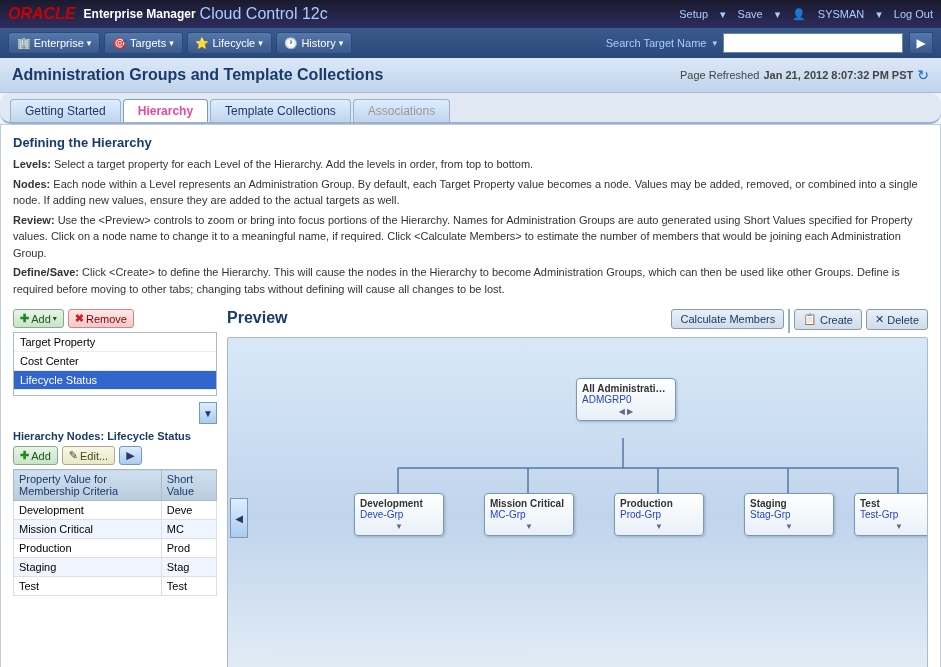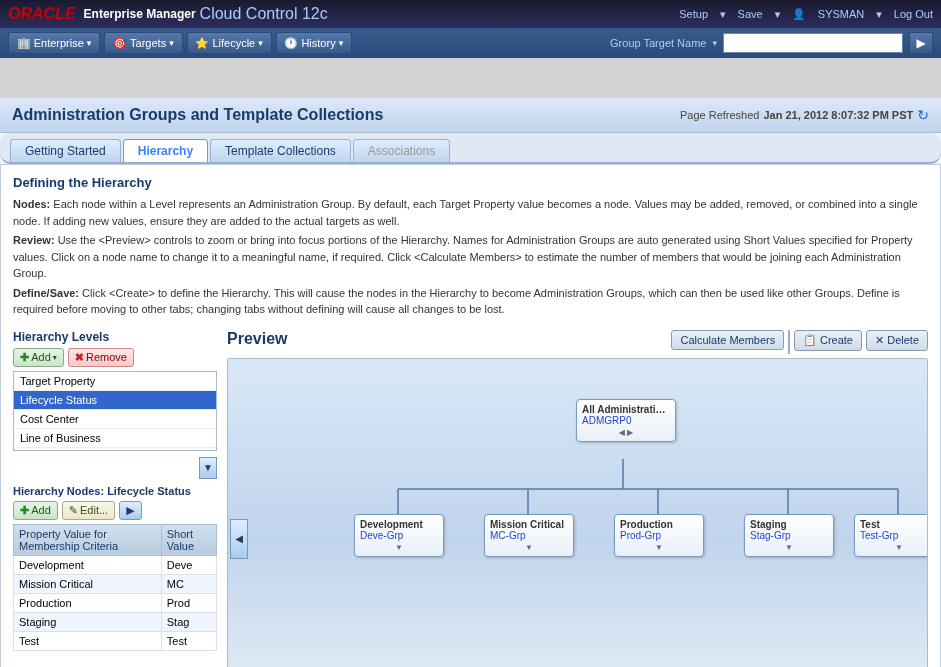--- a/index.html
+++ b/index.html
@@ -68,21 +68,20 @@
     }
 
     
     .page-header {
       background: linear-gradient(to bottom, #dce8f8, #c0d4ec);
       border-bottom: 1px solid #aabbcc;
       padding: 8px 12px;
       display: flex;
       justify-content: space-between;
       align-items: center;
-      margin-top: 40px;
     }
     .page-title { font-size: 16px; font-weight: bold; color: #1a3a6a; }
     .page-refresh { font-size: 11px; color: #444; display: flex; align-items: center; gap: 4px; }
     .refresh-icon { color: #2266cc; font-size: 14px; cursor: pointer; }
 
     
     .main-content {
       background: #f0f4f8;
       padding: 0;
     }
@@ -101,21 +100,21 @@
       border: 1px solid #9ab0cc;
       border-bottom: none;
       border-radius: 4px 4px 0 0;
       cursor: pointer;
       font-size: 12px;
       background: linear-gradient(to bottom, #ddeeff, #c0d4ec);
       color: #1a3a6a;
     }
     .tab.active {
       background: #ffffff;
-      color: #3b82f6;
+      color: #ec4899;
       font-weight: bold;
       border-color: #7a9ab8;
     }
     .tab.disabled { color: #999; cursor: default; }
 
     
     .content-body {
       background: #ffffff;
       padding: 10px 12px;
       border: 1px solid #c0ccd8;
@@ -174,21 +173,21 @@
       align-items: center;
       gap: 2px;
     }
     .plus-icon { color: #228822; font-weight: bold; }
     .x-icon { color: #cc2222; font-weight: bold; }
 
     .levels-list {
       border: 1px solid #aabbcc;
       background: #ffffff;
       flex: 0 0 auto;
-      height: 80px;
+      height: 64px;
       overflow-y: auto;
     }
     .levels-list .list-item {
       padding: 3px 6px;
       font-size: 11px;
       cursor: pointer;
       border-bottom: 1px solid #eee;
     }
     .levels-list .list-item.selected { background: #3366cc; color: #fff; }
 
@@ -403,21 +402,21 @@
       <span>Lifecycle</span>
       <span class="arrow">▾</span>
     </button>
     <button class="nav-btn">
       <span>🕐</span>
       <span>History</span>
       <span class="arrow">▾</span>
     </button>
   </div>
   <div class="nav-right">
-    <span class="search-label">Group Target Name</span>
+    <span class="search-label">Search Target Name</span>
     <span style="color:#aaccff;font-size:9px;">▾</span>
     <input class="search-box" type="text" style="">
     <button class="search-go">▶</button>
   </div>
 </div>
 
 <div class="page-header">
   <span class="page-title">Administration Groups and Template Collections</span>
   <div class="page-refresh">
     <span>Page Refreshed</span>
@@ -432,55 +431,58 @@
     <div class="tab">Getting Started</div>
     <div class="tab active">Hierarchy</div>
     <div class="tab">Template Collections</div>
     <div class="tab disabled">Associations</div>
   </div>
 
   <div class="content-body">
 
     <div class="info-section">
       <h3>Defining the Hierarchy</h3>
+      <p>
+        <strong>Levels:</strong>
+        <span>Select a target property for each Level of the Hierarchy. Add the levels in order, from top to bottom.</span>
+      </p>
       <p>
         <strong>Nodes:</strong>
         <span>Each node within a Level represents an Administration Group. By default, each Target Property value becomes a node. Values may be added, removed, or combined into a single node. If adding new values, ensure they are added to the actual targets as well.</span>
       </p>
       <p>
         <strong>Review:</strong>
         <span>Use the &lt;Preview&gt; controls to zoom or bring into focus portions of the Hierarchy. Names for Administration Groups are auto generated using Short Values specified for Property values. Click on a node name to change it to a meaningful name, if required. Click &lt;Calculate Members&gt; to estimate the number of members that would be joining each Administration Group.</span>
       </p>
       <p>
         <strong>Define/Save:</strong>
         <span>Click &lt;Create&gt; to define the Hierarchy. This will cause the nodes in the Hierarchy to become Administration Groups, which can then be used like other Groups. Define is required before moving to other tabs; changing tabs without defining will cause all changes to be lost.</span>
       </p>
     </div>
 
     <div class="hierarchy-container">
 
       <div class="left-panel">
-        <div class="levels-header">Hierarchy Levels</div>
 
         <div class="levels-toolbar">
           <button class="btn-add">
             <span class="plus-icon">✚</span>
             <span>Add</span>
             <span class="dropdown-arrow">▾</span>
           </button>
           <button class="btn-remove">
             <span class="x-icon">✖</span>
             <span>Remove</span>
           </button>
         </div>
 
         <div class="levels-list">
           <div class="list-item">Target Property</div>
+          <div class="list-item">Cost Center</div>
           <div class="list-item selected">Lifecycle Status</div>
-          <div class="list-item">Cost Center</div>
           <div class="list-item">Line of Business</div>
         </div>
 
         <div style="display:flex; justify-content:flex-end; margin-top:2px;">
           <button class="nav-arrow-btn">▼</button>
         </div>
 
         <div class="nodes-header">Hierarchy Nodes: Lifecycle Status</div>
 
         <div class="nodes-toolbar">

